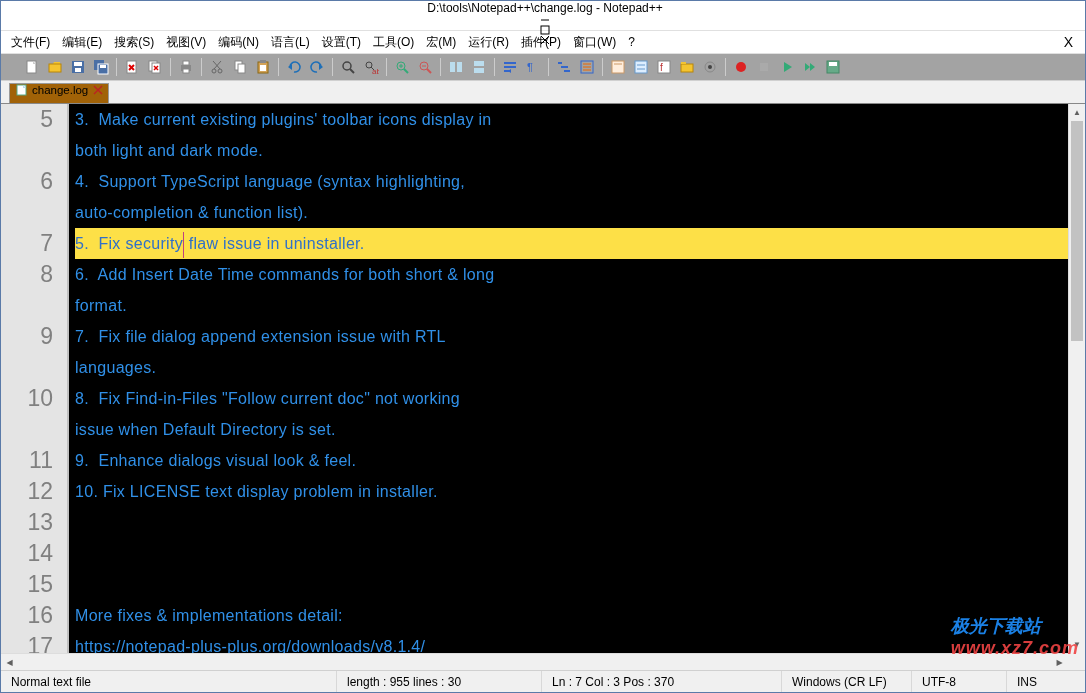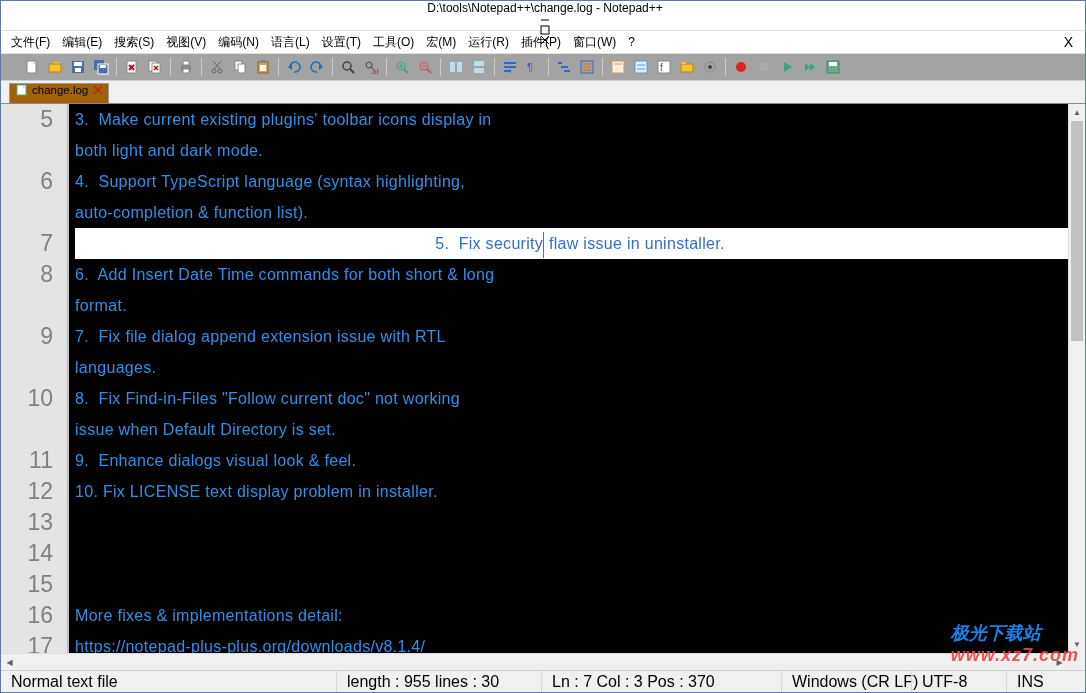--- a/index.html
+++ b/index.html
@@ -16,35 +16,35 @@
 .toolbar .sep { width: 1px; height: 18px; background: #ccc; margin: 0 3px; }
 .tabbar { height: 22px; display: flex; align-items: flex-end; padding: 2px 4px 0 8px; background: #f0f0f0; }
 .tabbar .tab { height: 20px; display: flex; padding: 0 4px 4px 6px; background: #a16207; border: 1px solid #9a9a9a; border-bottom: none; border-radius: 0; font-size: 11.5px; font-family: "SimSun","NSimSun",monospace; gap: 4px; }
 .tabbar .tab .tab-icon { width: 12px; height: 12px; }
 .tabbar .tab .tab-close { width: 12px; height: 12px; display:flex; align-items:center; justify-content:center; }
 .editor-area { position: relative; height: 567px; background: #000; display: flex; border-top: 1px solid #888; }
 .gutter { width: 68px; background: #e4e4e4; text-align: right; padding-right: 14px; font-family: Consolas, "Courier New", monospace; font-size: 23px; color: #808080; line-height: 31px; padding-top: 0; border-right: 2px solid #c0c0c0; position:relative; }
 .gutter .ln { height: 31px; }
 .code { flex: 1; font-family: Consolas, "Courier New", monospace; font-size: 16px; color: #3090e8; line-height: 31px; padding-left: 6px; white-space: pre; overflow: hidden; position: relative; letter-spacing: 0.3px;}
 .code .line { height: 31px; }
-.code .line.current { background: #ffffff; color: #3070c8; position:relative;text-align:center; }
+.code .line.current { background: #fde047; color: #3070c8; position:relative; }
 .code .line.current .caret { display:inline-block; width:1px; height:26px; background:#c04080; vertical-align:middle; position:absolute; }
 .code a { text-decoration: underline; color:#3090e8; }
 .scrollbar-v { position: absolute; right: 0; top: 0; bottom: 17px; width: 17px; background: #f0f0f0; border-left:1px solid #ddd; }
 .scrollbar-v .thumb { position: absolute; left: 2px; right: 2px; top: 17px; height: 220px; background: #c2c2c2; border-radius:0; }
 .scrollbar-v .arrow { position:absolute; left:0; right:0; height:17px; display:flex; align-items:center; justify-content:center; font-size:8px; color:#606060;}
 .scrollbar-v .arrow.up{top:0;} .scrollbar-v .arrow.down{bottom:0;}
 .scrollbar-h { position: absolute; left: 0; right: 17px; bottom: 0; height: 17px; background: #f0f0f0; border-top:1px solid #ddd;}
 .scrollbar-h .arrow{position:absolute; top:0; bottom:0; width:17px; display:flex; align-items:center; justify-content:center; font-size:8px; color:#606060;}
 .scrollbar-h .arrow.left{left:0;} .scrollbar-h .arrow.right{right:0;}
 .scroll-corner{position:absolute; right:0; bottom:0; width:17px; height:17px; background:#f0f0f0;}
-.statusbar { height: 22px; display: flex; align-items: center; font-size: 16px; border-top: 1px solid #d0d0d0; background: #f0f0f0; }
+.statusbar { height: 22px; display: flex; align-items: center; font-size: 12px; border-top: 1px solid #d0d0d0; background: #f0f0f0; }
 .statusbar .cell { padding: 0 10px; border-left: 1px solid #d8d8d8; height: 100%; display:flex; align-items:center; white-space:nowrap; }
 .statusbar .cell:first-child { border-left:none; }
-.watermark { position:absolute; right:6px; bottom:26px; font-size:18px; font-style:italic; font-weight:bold; opacity:0.9; pointer-events:none; }
+.watermark { position:absolute; right:6px; bottom:33px; font-size:18px; font-style:italic; font-weight:bold; opacity:0.9; pointer-events:none; }
 .watermark .l1{color:#1e90ff;} .watermark .l2{color:#ef4444; font-size:18px; letter-spacing:1px; text-align:right; }
 </style>
 </head>
 <body>
 
 <div class="titlebar">
   <svg class="app-icon" viewBox="0 0 16 16">
       <rect x="1" y="1" width="14" height="14" fill="#fff" stroke="#888"></rect>
       <rect x="3" y="3" width="10" height="2" fill="#9acd32"></rect>
       <rect x="3" y="7" width="10" height="2" fill="#9acd32"></rect>

